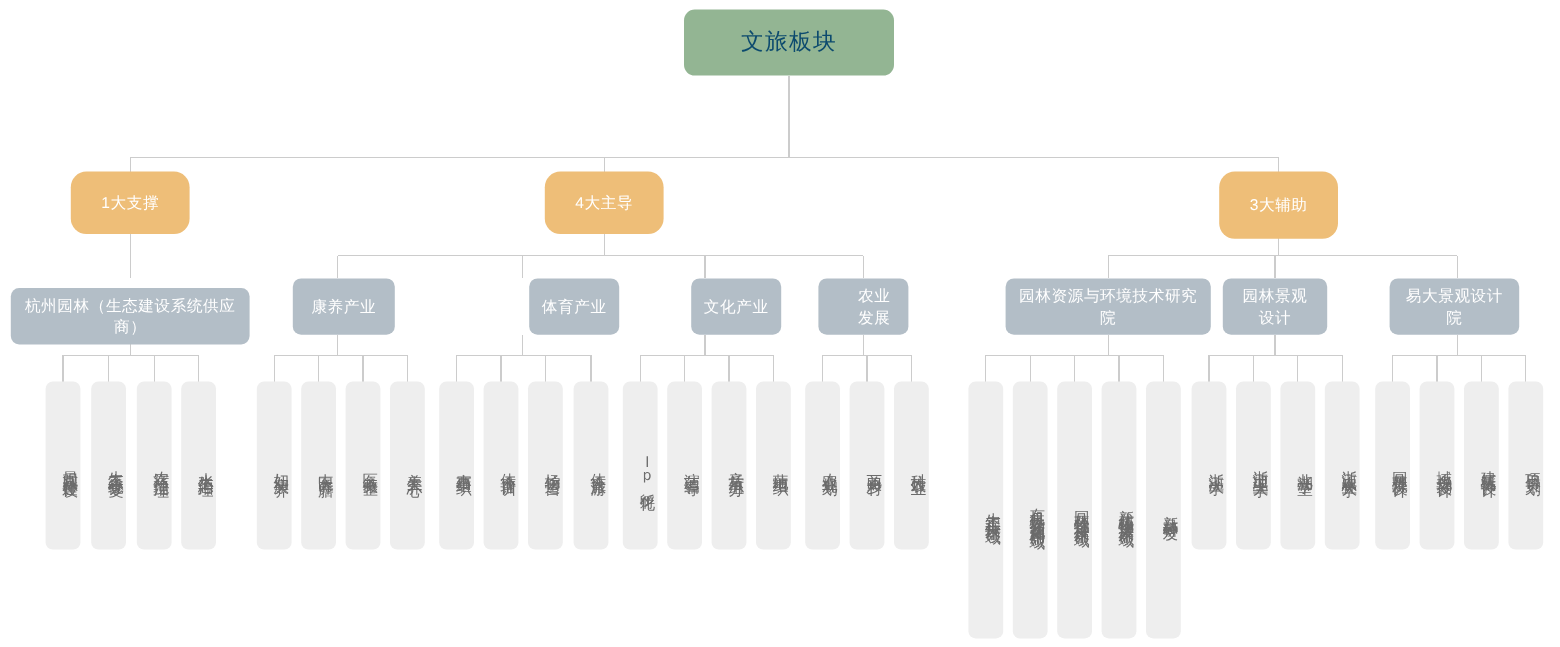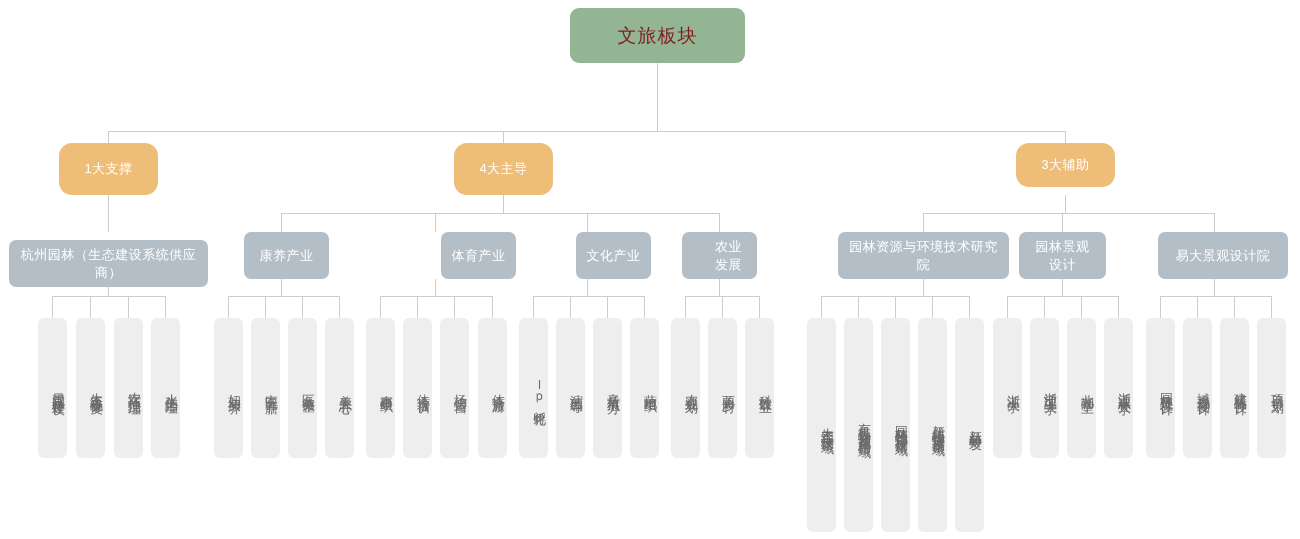--- a/index.html
+++ b/index.html
@@ -21,21 +21,21 @@
     align-items:center;
     justify-content:center;
     text-align:center;
     border-radius:7px;
     line-height:1.35;
   }
 
   
   .n-root{
     background:#93b593;
-    color:#7f1d1d;
+    color:#0c4a6e;
     font-size:19px;
     letter-spacing:1px;
     border-radius:9px;
   }
 
   
   .n-cat{
     background:#eebe78;
     color:#ffffff;
     font-size:13px;
@@ -150,30 +150,30 @@
       <path d="M1197.5 296 L1197.5 318"></path>
       <path d="M1234.5 296 L1234.5 318"></path>
       <path d="M1271.5 296 L1271.5 318"></path>
     </g>
   </svg>
 
   <div class="node n-root" style="left:570px;top:8px;width:175px;height:55px;">文旅板块</div>
 
   <div class="node n-cat" style="left:59px;top:143px;width:99px;height:52px;">1大支撑</div>
   <div class="node n-cat" style="left:454px;top:143px;width:99px;height:52px;">4大主导</div>
-  <div class="node n-cat" style="left:1016px;top:143px;width:99px;height:44px;">3大辅助</div>
+  <div class="node n-cat" style="left:1016px;top:143px;width:99px;height:56px;">3大辅助</div>
 
   <div class="node n-sub" style="left:9px;top:240px;width:199px;height:47px;">杭州园林（生态建设系统供应商）</div>
   <div class="node n-sub" style="left:244px;top:232px;width:85px;height:47px;">康养产业</div>
   <div class="node n-sub" style="left:398px;top:232px;width:75px;height:47px;margin-left:43px;">体育产业</div>
   <div class="node n-sub" style="left:576px;top:232px;width:75px;height:47px;">文化产业</div>
   <div class="node n-sub" style="left:682px;top:232px;width:75px;height:47px;padding-left:28px;">农业发展</div>
   <div class="node n-sub" style="left:838px;top:232px;width:171px;height:47px;">园林资源与环境技术研究院</div>
   <div class="node n-sub" style="left:1019px;top:232px;width:87px;height:47px;">园林景观设计</div>
-  <div class="node n-sub" style="left:1158px;top:232px;width:130px;height:47px;">易大景观设计院</div>
+  <div class="node n-sub" style="left:1158px;top:232px;width:108px;height:47px;">易大景观设计院</div>
 
   <div class="node n-leaf" style="left:38px;top:318px;width:29px;height:140px;">景观园林建设</div>
   <div class="node n-leaf" style="left:76px;top:318px;width:29px;height:140px;">生态系统修复</div>
   <div class="node n-leaf" style="left:114px;top:318px;width:29px;height:140px;">农污环境治理</div>
   <div class="node n-leaf" style="left:151px;top:318px;width:29px;height:140px;">水生态治理</div>
 
   <div class="node n-leaf" style="left:214px;top:318px;width:29px;height:140px;">妇幼康养</div>
   <div class="node n-leaf" style="left:251px;top:318px;width:29px;height:140px;">中医养膳</div>
   <div class="node n-leaf" style="left:288px;top:318px;width:29px;height:140px;">医美微整</div>
   <div class="node n-leaf" style="left:325px;top:318px;width:29px;height:140px;">养生养心</div>

